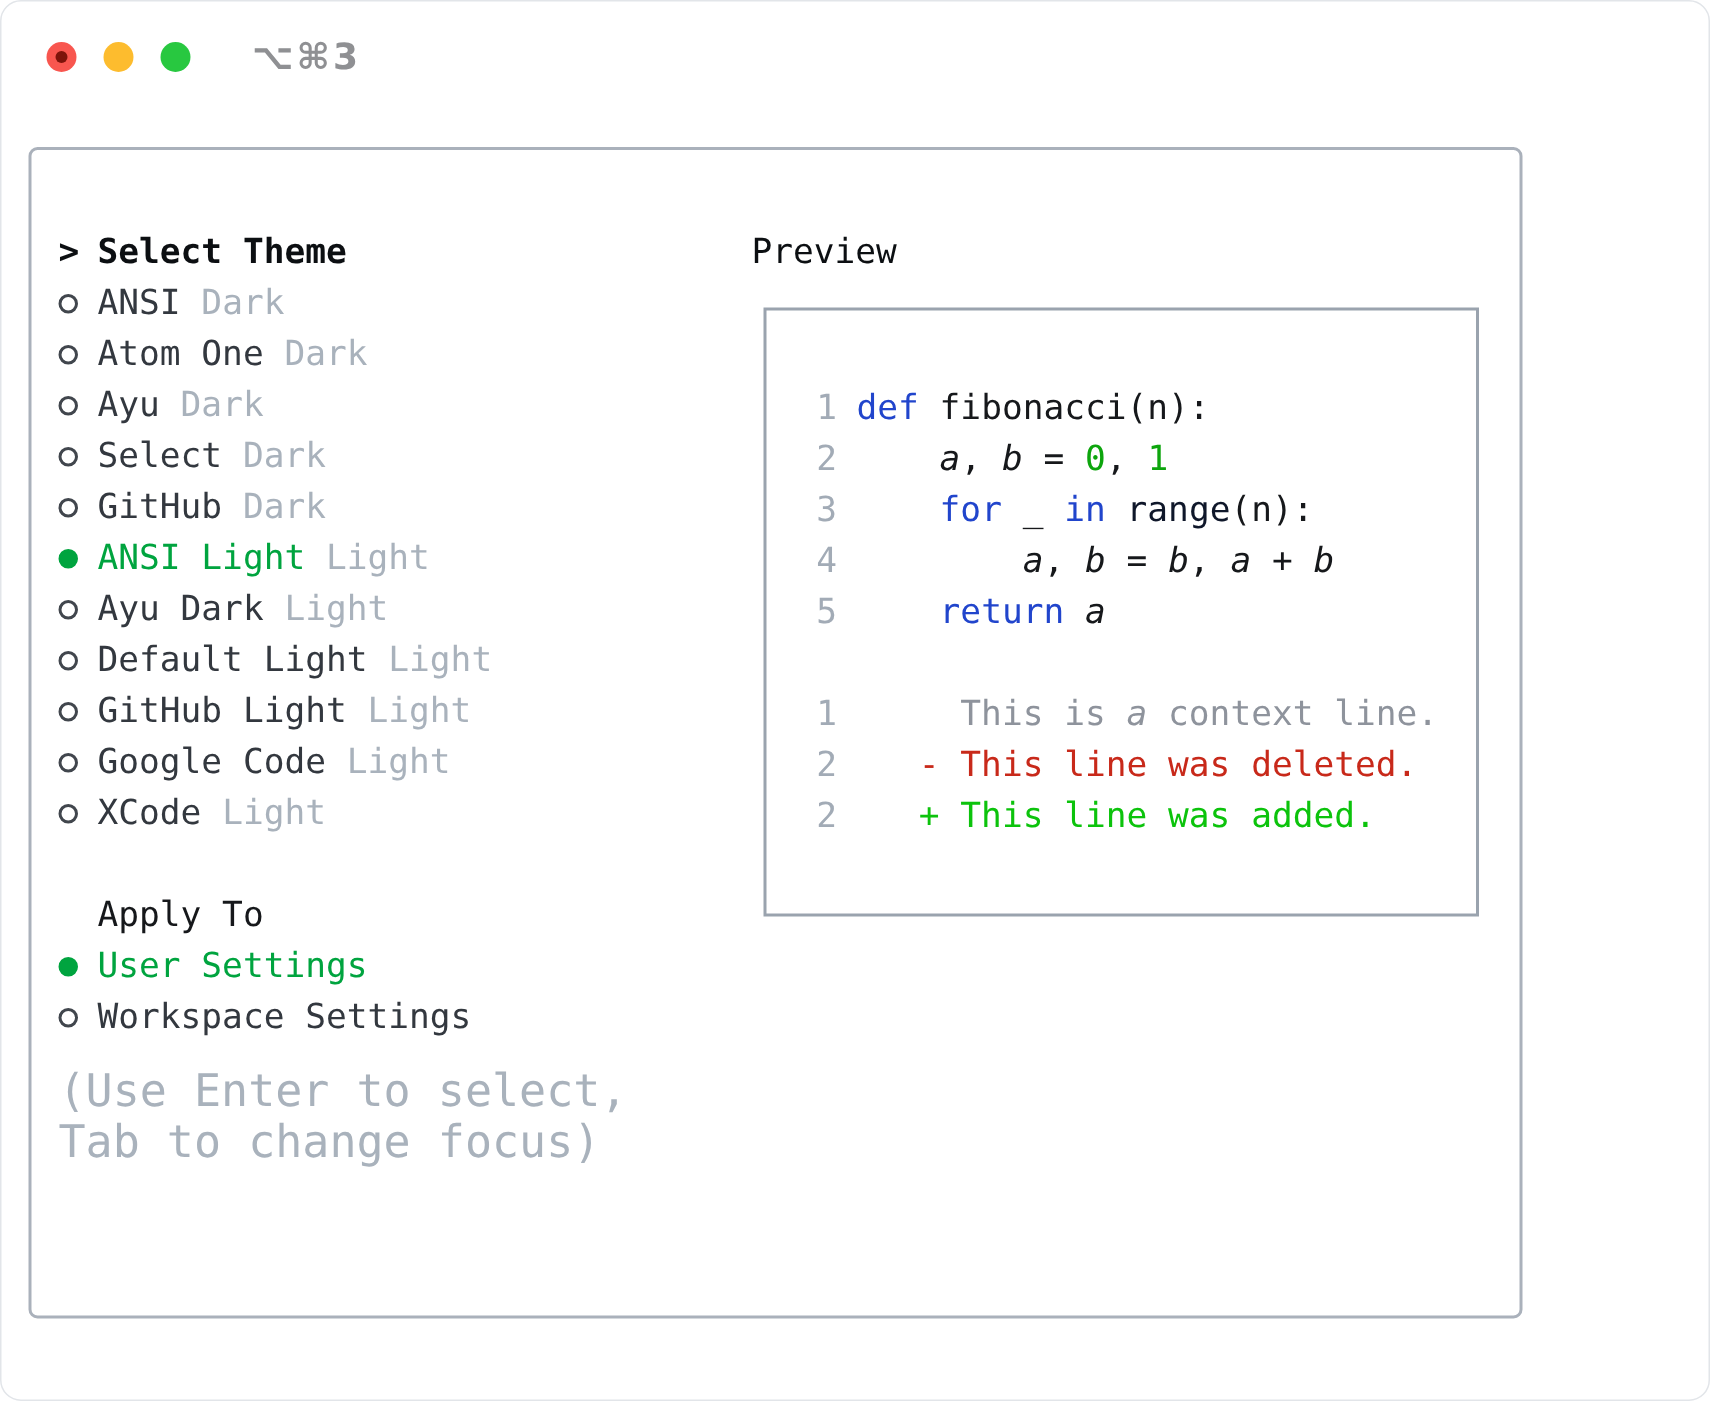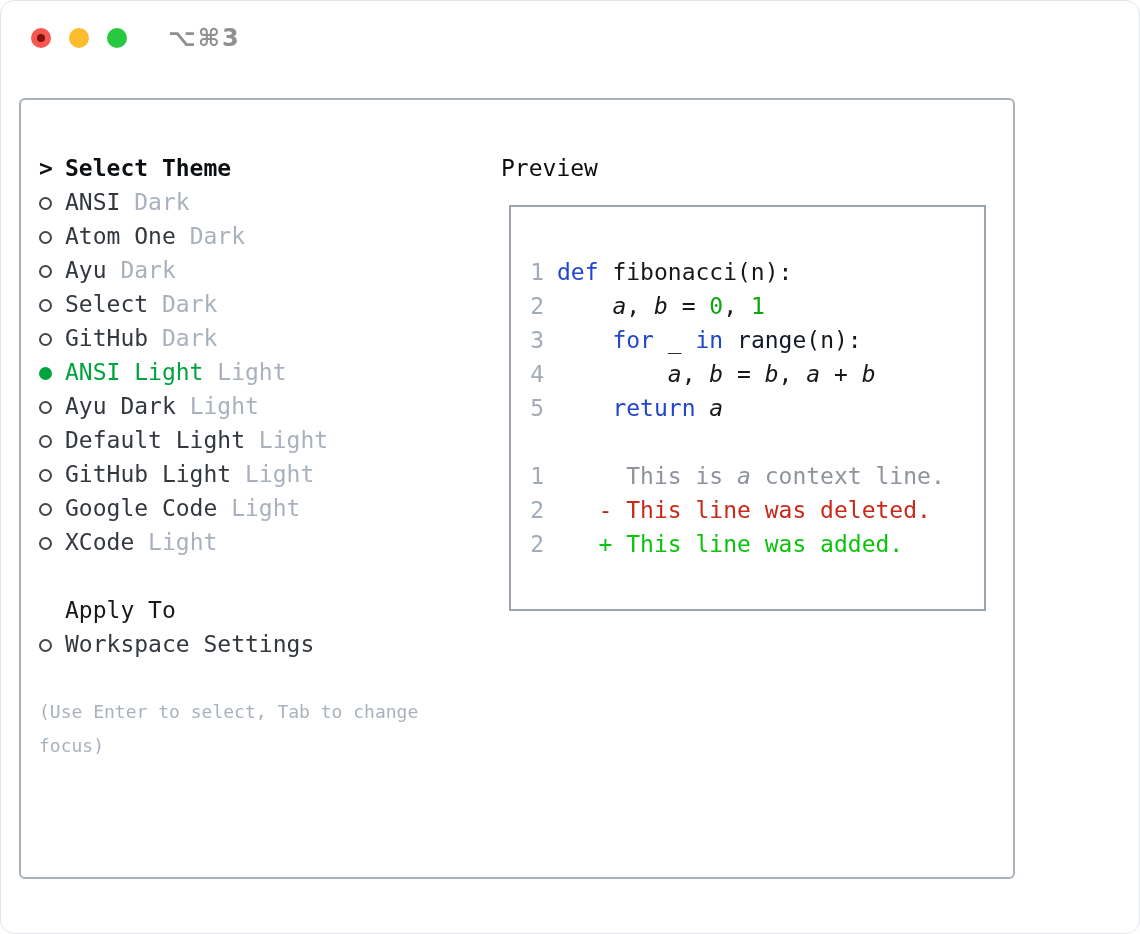--- a/index.html
+++ b/index.html
@@ -24,25 +24,25 @@
   .row{height:34px;line-height:34px;font-size:23px;white-space:pre;color:#33383f;}
   .pfx{display:inline-block;width:26px;vertical-align:top;}
   .prompt{font-weight:bold;color:#0c0f12;}
   .hdr{font-weight:bold;color:#0c0f12;}
   .ring{display:inline-block;width:13px;height:13px;box-sizing:border-box;border:2px solid #41464d;border-radius:50%;margin-top:9px;}
   .ring.sel{background:#00a43f;border-color:#00a43f;}
   .tname{color:#33383f;}
   .tname.sel{color:#00a43f;}
   .muted{color:#a9b2bc;}
   .spacer{height:34px;}
-  .help{margin-top:34px;width:410px;font-size:18px;line-height:34px;color:#a9b2bc;white-space:normal;}
+  .help{margin-top:16px;width:410px;font-size:30px;line-height:34px;color:#a9b2bc;white-space:normal;}
 
   
   .preview-label{height:34px;line-height:34px;font-size:23px;font-weight:normal;color:#0c0f12;}
-  .preview-box{margin-top:20px;margin-left:8px;width:477px;height:406px;border:2px solid #9aa3ae;box-sizing:border-box;padding:48px 0 0 18px;overflow:hidden;}
+  .preview-box{margin-top:20px;margin-left:8px;width:477px;height:406px;border:2px solid #9aa3ae;box-sizing:border-box;padding:48px 0 0 32px;overflow:hidden;}
   .crow{height:34px;line-height:34px;font-size:23px;white-space:pre;color:#16181b;}
   .ln{display:inline-block;width:15px;text-align:right;color:#a2abb6;margin-right:13px;}
   .tok-kw{color:#2145cc;}
   .tok-fn{color:#0f172a;}
   .tok-num{color:#0da50d;}
   .tok-var{color:#16181b;font-style:italic;}
   .tok-fg{color:#16181b;}
   .tok-ctx{color:#8e939c;margin-top:20px;}
   .tok-ctxi{color:#8e939c;font-style:italic;}
   .tok-del{color:#c8291a;}
@@ -77,20 +77,21 @@
             <div class="row"><span class="pfx"><span class="ring"></span></span><span class="tname">Default Light</span><span class="muted"> Light</span></div>
             <div class="row"><span class="pfx"><span class="ring"></span></span><span class="tname">GitHub Light</span><span class="muted"> Light</span></div>
             <div class="row"><span class="pfx"><span class="ring"></span></span><span class="tname">Google Code</span><span class="muted"> Light</span></div>
             <div class="row"><span class="pfx"><span class="ring"></span></span><span class="tname">XCode</span><span class="muted"> Light</span></div>
           </div>
 
         <div class="spacer"></div>
         <div class="row"><span class="pfx"></span><span style="color:#16181b;">Apply To</span></div>
 
         <div id="apply-list">
+            <div class="row"><span class="pfx"><span class="ring sel"></span></span><span class="tname sel">User Settings</span></div>
             <div class="row"><span class="pfx"><span class="ring"></span></span><span class="tname">Workspace Settings</span></div>
           </div>
 
         <div class="help">(Use Enter to select, Tab to change focus)</div>
       </div>
 
       <div class="col-right">
         <div class="preview-label">Preview</div>
         <div class="preview-box">
           <div id="code-lines">

